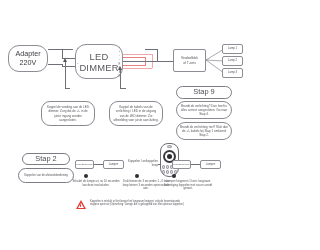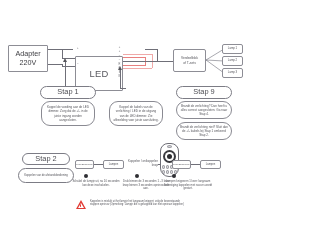--- a/index.html
+++ b/index.html
@@ -4,21 +4,21 @@
 <style>
   html,body{margin:0;padding:0;background:#ffffff;}
   body{width:250px;height:250px;position:relative;overflow:hidden;
        font-family:"Liberation Sans","DejaVu Sans",sans-serif;color:#4a4a4a;}
   .stage{position:absolute;left:0;top:0;width:250px;height:250px;}
   .abs{position:absolute;box-sizing:border-box;}
 
   
   .rbox{border:1px solid #8d8d95;border-radius:2px;background:#fff;
         display:flex;align-items:center;justify-content:center;text-align:center;}
-  .rbox-lg{border-radius:1px;}
+  .rbox-lg{border-radius:11px;}
   .pill{border:1px solid #7c7c85;border-radius:999px;background:#fff;
         display:flex;align-items:center;justify-content:center;text-align:center;}
   .bubble{border:1px solid #8a8a92;border-radius:9px;background:#fff;
         display:flex;align-items:center;justify-content:center;text-align:center;}
 
   
   .wire{background:#6f6f78;}
   .wire-h{height:1px;}
   .wire-v{width:1px;}
   .wire-red{background:#e8807f;}
@@ -71,22 +71,23 @@
   </div>
 
   <div class="abs wire wire-h" style="left:48px;top:49px;width:25px;"></div>
   <div class="abs wire wire-v" style="left:62px;top:49px;height:9px;"></div>
   <div class="abs wire wire-h" style="left:62px;top:58px;width:13px;"></div>
 
   <div class="abs wire wire-h" style="left:48px;top:64px;width:14px;"></div>
   <div class="abs wire wire-v" style="left:62px;top:64px;height:2px;"></div>
   <div class="abs wire wire-h" style="left:62px;top:66px;width:13px;"></div>
 
-  <div class="abs rbox rbox-lg" style="left:75px;top:44px;width:48px;height:35px;flex-direction:column;margin-top:12px;">
+  <div class="abs rbox rbox-lg" style="left:75px;top:44px;width:48px;height:35px;flex-direction:column;">
     <div class="t-dimmer">LED</div>
+    <div class="t-dimmer">DIMMER</div>
   </div>
 
   <div class="abs t-term" style="left:77px;top:47px;">+</div>
   <div class="abs t-term" style="left:77px;top:62px;">–</div>
 
   <div class="abs" style="left:116px;top:46px;width:7px;height:32px;display:flex;flex-direction:column;justify-content:space-between;align-items:center;">
     <div class="t-term">+</div>
     <div class="t-term">+</div>
     <div class="t-term">–</div>
     <div class="t-term">–</div>
@@ -131,23 +132,20 @@
   </div>
 
   <div class="abs arrow-up" style="left:63px;top:58px;"></div>
   <div class="abs wire wire-v" style="left:65px;top:62px;height:26px;"></div>
   <div class="abs wire wire-h" style="left:65px;top:88px;width:5px;"></div>
 
   <div class="abs arrow-up" style="left:118px;top:66px;"></div>
   <div class="abs wire wire-v" style="left:120px;top:70px;height:18px;"></div>
   <div class="abs wire wire-h" style="left:120px;top:88px;width:6px;"></div>
 
-  <div class="abs pill" style="left:40px;top:86px;width:56px;height:13px;">
-    <div class="t-stap">Stap 1</div>
-  </div>
   <div class="abs bubble" style="left:41px;top:101px;width:54px;height:25px;">
     <div class="t-body">Koppel de voeding aan de LED dimmer. Zorg dat de +/- in de juiste ingang worden aangesloten.</div>
   </div>
 
   <div class="abs bubble" style="left:109px;top:101px;width:54px;height:25px;">
     <div class="t-body">Koppel de kabels van de verlichting / LED in de uitgang van de LED dimmer. Zie afbeelding voor juiste aansluiting.</div>
   </div>
 
   <div class="abs pill" style="left:176px;top:86px;width:56px;height:13px;">
     <div class="t-stap">Stap 9</div>

